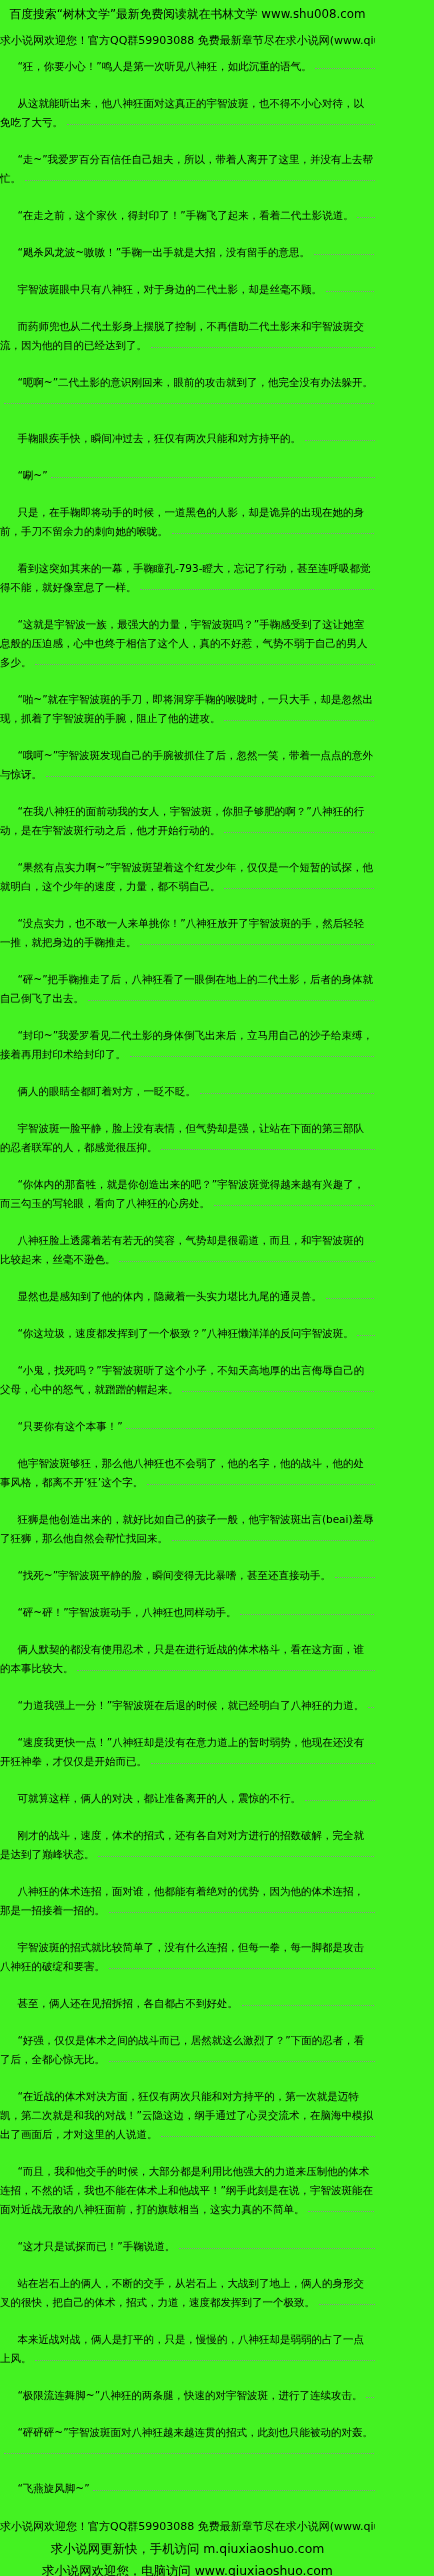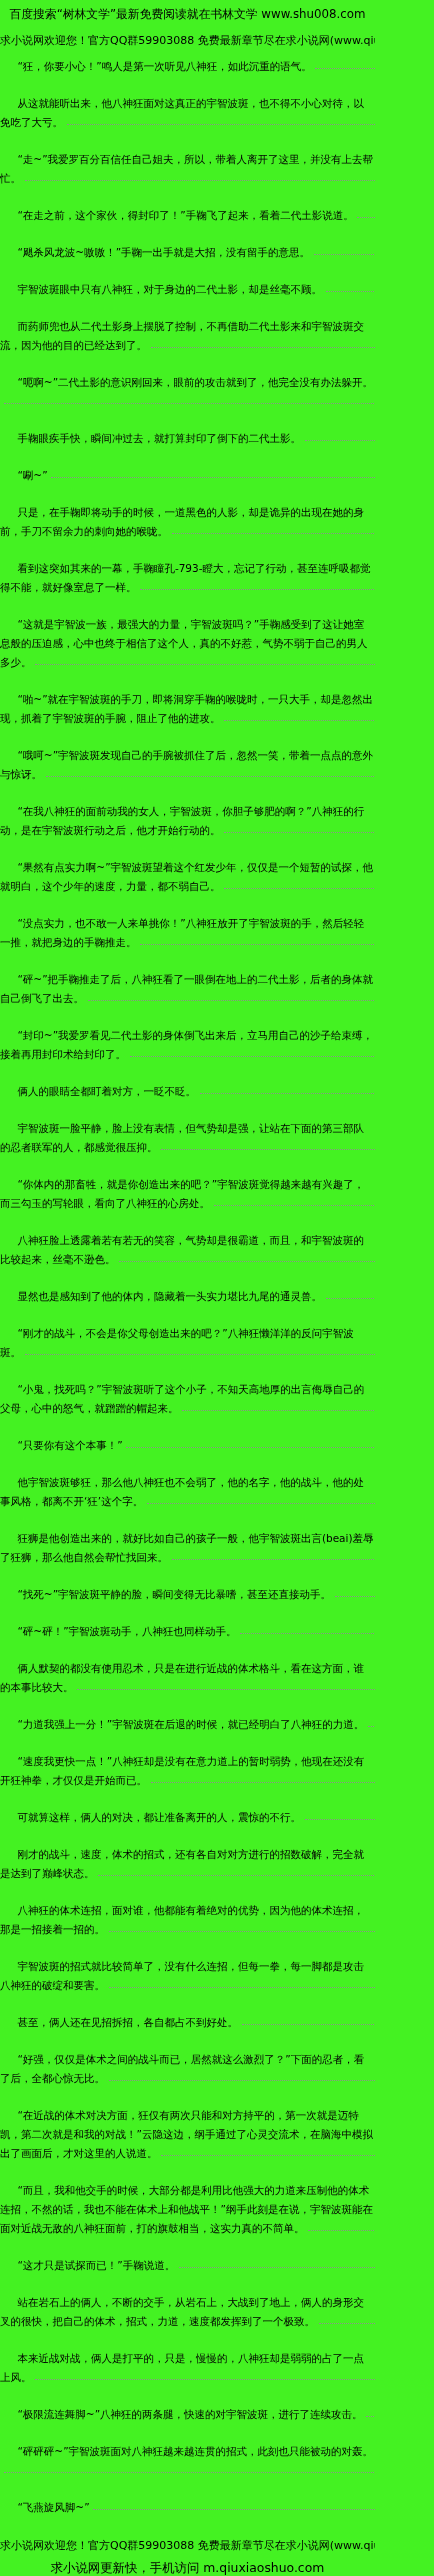--- a/index.html
+++ b/index.html
@@ -88,38 +88,38 @@
 
   <div class="novel-body" id="novel-body">
       <p class="para">“狂，你要小心！”鸣人是第一次听见八神狂，如此沉重的语气。</p>
       <p class="para">从这就能听出来，他八神狂面对这真正的宇智波斑，也不得不小心对待，以免吃了大亏。</p>
       <p class="para">“走~”我爱罗百分百信任自己姐夫，所以，带着人离开了这里，并没有上去帮忙。</p>
       <p class="para">“在走之前，这个家伙，得封印了！”手鞠飞了起来，看着二代土影说道。</p>
       <p class="para">“飓杀风龙波~嗷嗷！”手鞠一出手就是大招，没有留手的意思。</p>
       <p class="para">宇智波斑眼中只有八神狂，对于身边的二代土影，却是丝毫不顾。</p>
       <p class="para">而药师兜也从二代土影身上摆脱了控制，不再借助二代土影来和宇智波斑交流，因为他的目的已经达到了。</p>
       <p class="para">“呃啊~”二代土影的意识刚回来，眼前的攻击就到了，他完全没有办法躲开。</p>
-      <p class="para">手鞠眼疾手快，瞬间冲过去，就打算封印了倒下的二代土影。</p>
+      <p class="para">手鞠眼疾手快，瞬间冲过去，狂仅有两次只能和对方持平的。</p>
       <p class="para">“唰~”</p>
       <p class="para">只是，在手鞠即将动手的时候，一道黑色的人影，却是诡异的出现在她的身前，手刀不留余力的刺向她的喉咙。</p>
       <p class="para">看到这突如其来的一幕，手鞠瞳孔-793-瞪大，忘记了行动，甚至连呼吸都觉得不能，就好像室息了一样。</p>
       <p class="para">“这就是宇智波一族，最强大的力量，宇智波斑吗？”手鞠感受到了这让她室息般的压迫感，心中也终于相信了这个人，真的不好惹，气势不弱于自己的男人多少。</p>
       <p class="para">“啪~”就在宇智波斑的手刀，即将洞穿手鞠的喉咙时，一只大手，却是忽然出现，抓着了宇智波斑的手腕，阻止了他的进攻。</p>
       <p class="para">“哦呵~”宇智波斑发现自己的手腕被抓住了后，忽然一笑，带着一点点的意外与惊讶。</p>
       <p class="para">“在我八神狂的面前动我的女人，宇智波斑，你胆子够肥的啊？”八神狂的行动，是在宇智波斑行动之后，他才开始行动的。</p>
       <p class="para">“果然有点实力啊~”宇智波斑望着这个红发少年，仅仅是一个短暂的试探，他就明白，这个少年的速度，力量，都不弱自己。</p>
       <p class="para">“没点实力，也不敢一人来单挑你！”八神狂放开了宇智波斑的手，然后轻轻一推，就把身边的手鞠推走。</p>
       <p class="para">“砰~”把手鞠推走了后，八神狂看了一眼倒在地上的二代土影，后者的身体就自己倒飞了出去。</p>
       <p class="para">“封印~”我爱罗看见二代土影的身体倒飞出来后，立马用自己的沙子给束缚，接着再用封印术给封印了。</p>
       <p class="para">俩人的眼睛全都盯着对方，一眨不眨。</p>
       <p class="para">宇智波斑一脸平静，脸上没有表情，但气势却是强，让站在下面的第三部队的忍者联军的人，都感觉很压抑。</p>
       <p class="para">“你体内的那畜牲，就是你创造出来的吧？”宇智波斑觉得越来越有兴趣了，而三勾玉的写轮眼，看向了八神狂的心房处。</p>
       <p class="para">八神狂脸上透露着若有若无的笑容，气势却是很霸道，而且，和宇智波斑的比较起来，丝毫不逊色。</p>
       <p class="para">显然也是感知到了他的体内，隐藏着一头实力堪比九尾的通灵兽。</p>
-      <p class="para">“刚才的战斗，不会是你父母创造出来的吧？”八神狂懒洋洋的反问宇智波斑。</p>
+      <p class="para">“你这垃圾，速度都发挥到了一个极致？”八神狂懒洋洋的反问宇智波斑。</p>
       <p class="para">“小鬼，找死吗？”宇智波斑听了这个小子，不知天高地厚的出言侮辱自己的父母，心中的怒气，就蹭蹭的帽起来。</p>
       <p class="para">“只要你有这个本事！”</p>
       <p class="para">他宇智波斑够狂，那么他八神狂也不会弱了，他的名字，他的战斗，他的处事风格，都离不开‘狂’这个字。</p>
       <p class="para">狂狮是他创造出来的，就好比如自己的孩子一般，他宇智波斑出言(beai)羞辱了狂狮，那么他自然会帮忙找回来。</p>
       <p class="para">“找死~”宇智波斑平静的脸，瞬间变得无比暴嗜，甚至还直接动手。</p>
       <p class="para">“砰~砰！”宇智波斑动手，八神狂也同样动手。</p>
       <p class="para">俩人默契的都没有使用忍术，只是在进行近战的体术格斗，看在这方面，谁的本事比较大。</p>
       <p class="para">“力道我强上一分！”宇智波斑在后退的时候，就已经明白了八神狂的力道。</p>
       <p class="para">“速度我更快一点！”八神狂却是没有在意力道上的暂时弱势，他现在还没有开狂神拳，才仅仅是开始而已。</p>
       <p class="para">可就算这样，俩人的对决，都让准备离开的人，震惊的不行。</p>

